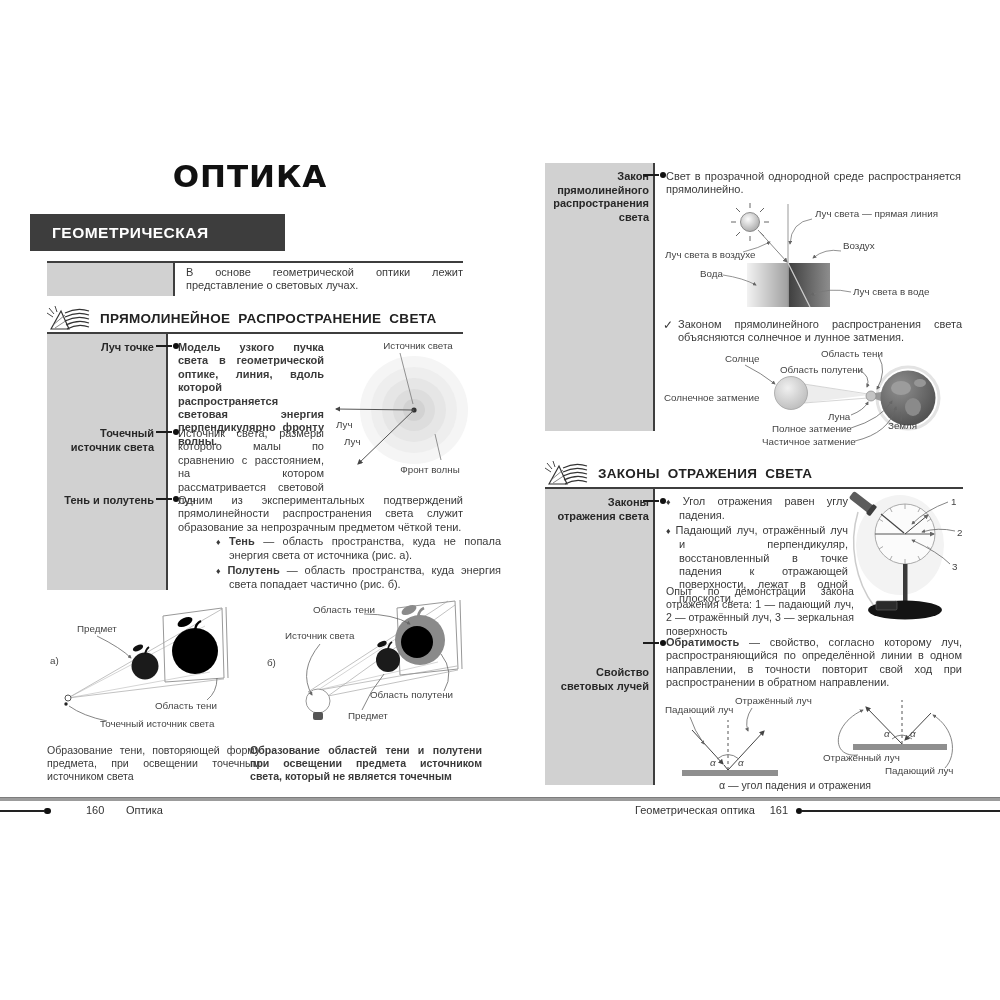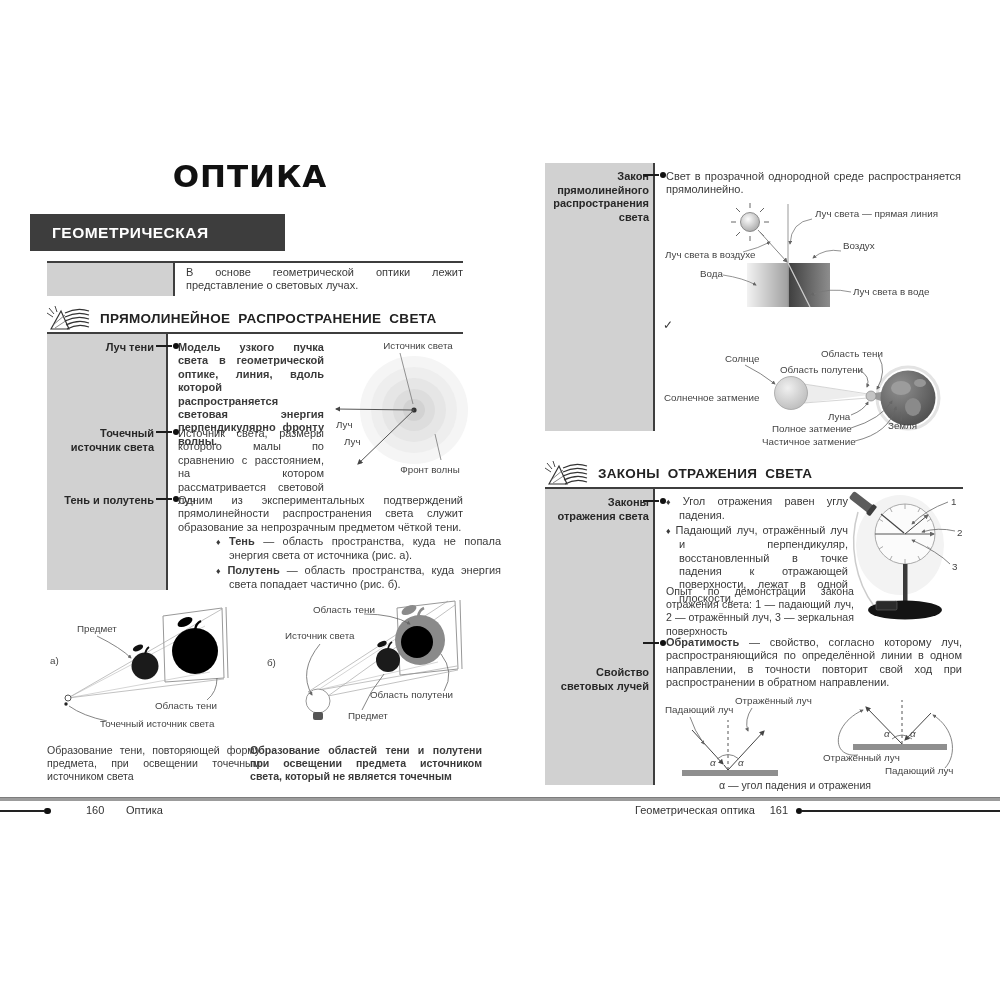--- a/index.html
+++ b/index.html
@@ -61,21 +61,21 @@
     <path d="M8 22 L20 12 M10 25 L22 17" stroke="#555" stroke-width=".7"></path>
     <path d="M20 10 q12 -6 24 -2 M20 14 q12 -6 24 -2 M20 18 q12 -6 24 -2 M21 22 q12 -6 23 -2 M22 26 q11 -6 22 -2" fill="none" stroke="#333" stroke-width="1.1"></path>
     <path d="M2 10 L8 14 M4 5 L9 11 M10 3 L12 9" stroke="#333" stroke-width=".9"></path>
   </svg>
   <div class="abs sec-head" style="left:100px;top:311px;">ПРЯМОЛИНЕЙНОЕ РАСПРОСТРАНЕНИЕ СВЕТА</div>
   <div class="abs hl" style="left:47px;top:332px;width:416px;"></div>
 
   <div class="abs sb" style="left:47px;top:333.5px;width:119px;height:256px;"></div>
   <div class="abs vl" style="left:166px;top:333.5px;height:256px;"></div>
 
-  <div class="abs term" style="left:50px;top:341px;width:104px;">Луч тени</div>
+  <div class="abs term" style="left:50px;top:341px;width:104px;">Луч точке</div>
   <div class="abs conn" style="left:156px;top:342.5px;width:23px;">
       <i class="cl"></i>
       <i class="cd"></i>
     </div>
   <div class="abs t" style="left:178px;top:341px;width:146px;font-weight:bold;">Модель узкого пучка света в геометрической оптике, линия, вдоль которой распространяется световая энергия перпендикулярно фронту волны.</div>
 
   <div class="abs term" style="left:50px;top:427px;width:104px;">Точечный источник света</div>
   <div class="abs conn" style="left:156px;top:428.5px;width:23px;">
       <i class="cl"></i>
       <i class="cd"></i>
@@ -223,20 +223,21 @@
     <path d="M178 55 Q162 52 150 62" fill="none" stroke="#777" stroke-width=".8" marker-end="url(#ahg)"></path>
     <text x="2" y="62">Луч света в воздухе</text>
     <path d="M80 56 Q96 52 107 46" fill="none" stroke="#777" stroke-width=".8" marker-end="url(#ahg)"></path>
     <text x="37" y="81">Вода</text>
     <path d="M60 79 Q80 82 93 89" fill="none" stroke="#777" stroke-width=".8" marker-end="url(#ahg)"></path>
     <text x="190" y="99">Луч света в воде</text>
     <path d="M188 96 Q166 91 148 99" fill="none" stroke="#777" stroke-width=".8" marker-end="url(#ahg)"></path>
   </svg>
 
   <span class="abs check" style="left:663px;top:318px;">✓</span>
+  <div class="abs t" style="left:678px;top:318px;width:284px;">Законом прямолинейного распространения света объясняются солнечное и лунное затмения.</div>
 
   <svg class="abs" style="left:663px;top:343px;" width="300" height="122" viewBox="0 0 300 122">
     <defs>
       <radialGradient id="sunE" cx=".4" cy=".35" r=".9">
         <stop offset="0" stop-color="#f0f0f0"></stop>
           <stop offset="1" stop-color="#adadad"></stop>
       </radialGradient>
       <radialGradient id="earthG" cx=".35" cy=".3" r="1">
         <stop offset="0" stop-color="#8f8f8f"></stop>
           <stop offset="1" stop-color="#3c3c3c"></stop>

